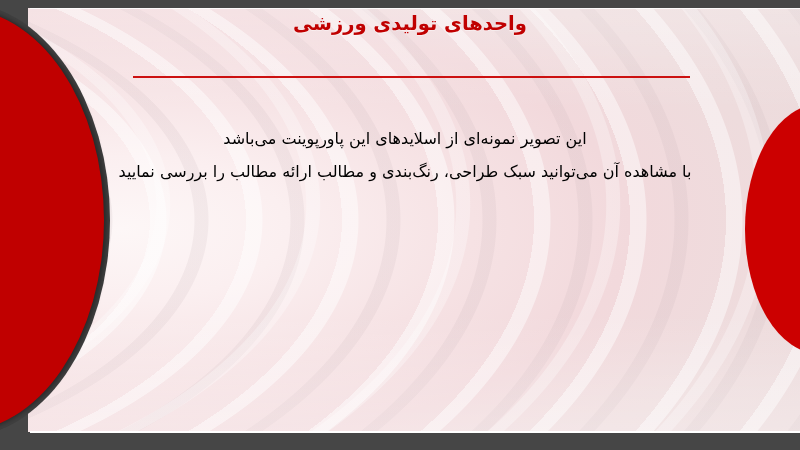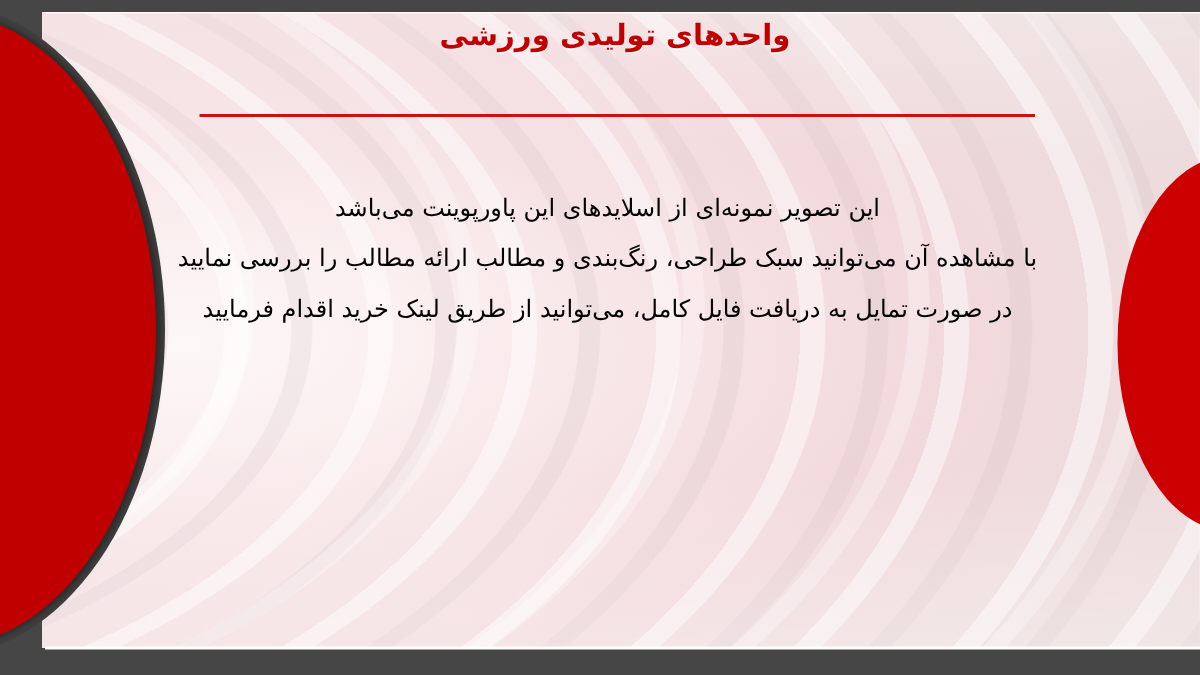--- a/index.html
+++ b/index.html
@@ -206,16 +206,15 @@
 
   <div class="title-block">
     <div class="title-text">واحدهای تولیدی ورزشی</div>
   </div>
 
   <div class="title-rule"></div>
 
   <div class="body-block">
     <div class="body-line">این تصویر نمونه‌ای از اسلایدهای این پاورپوینت می‌باشد</div>
     <div class="body-line">با مشاهده آن می‌توانید سبک طراحی، رنگ‌بندی و مطالب ارائه مطالب را بررسی نمایید</div>
-    <div class="body-line">در صورت تمایل به دریافت فایل کامل، می‌توانید از طریق لینک خرید اقدام فرمایید</div>
   </div>
 
 </div>
 
 </body></html>

